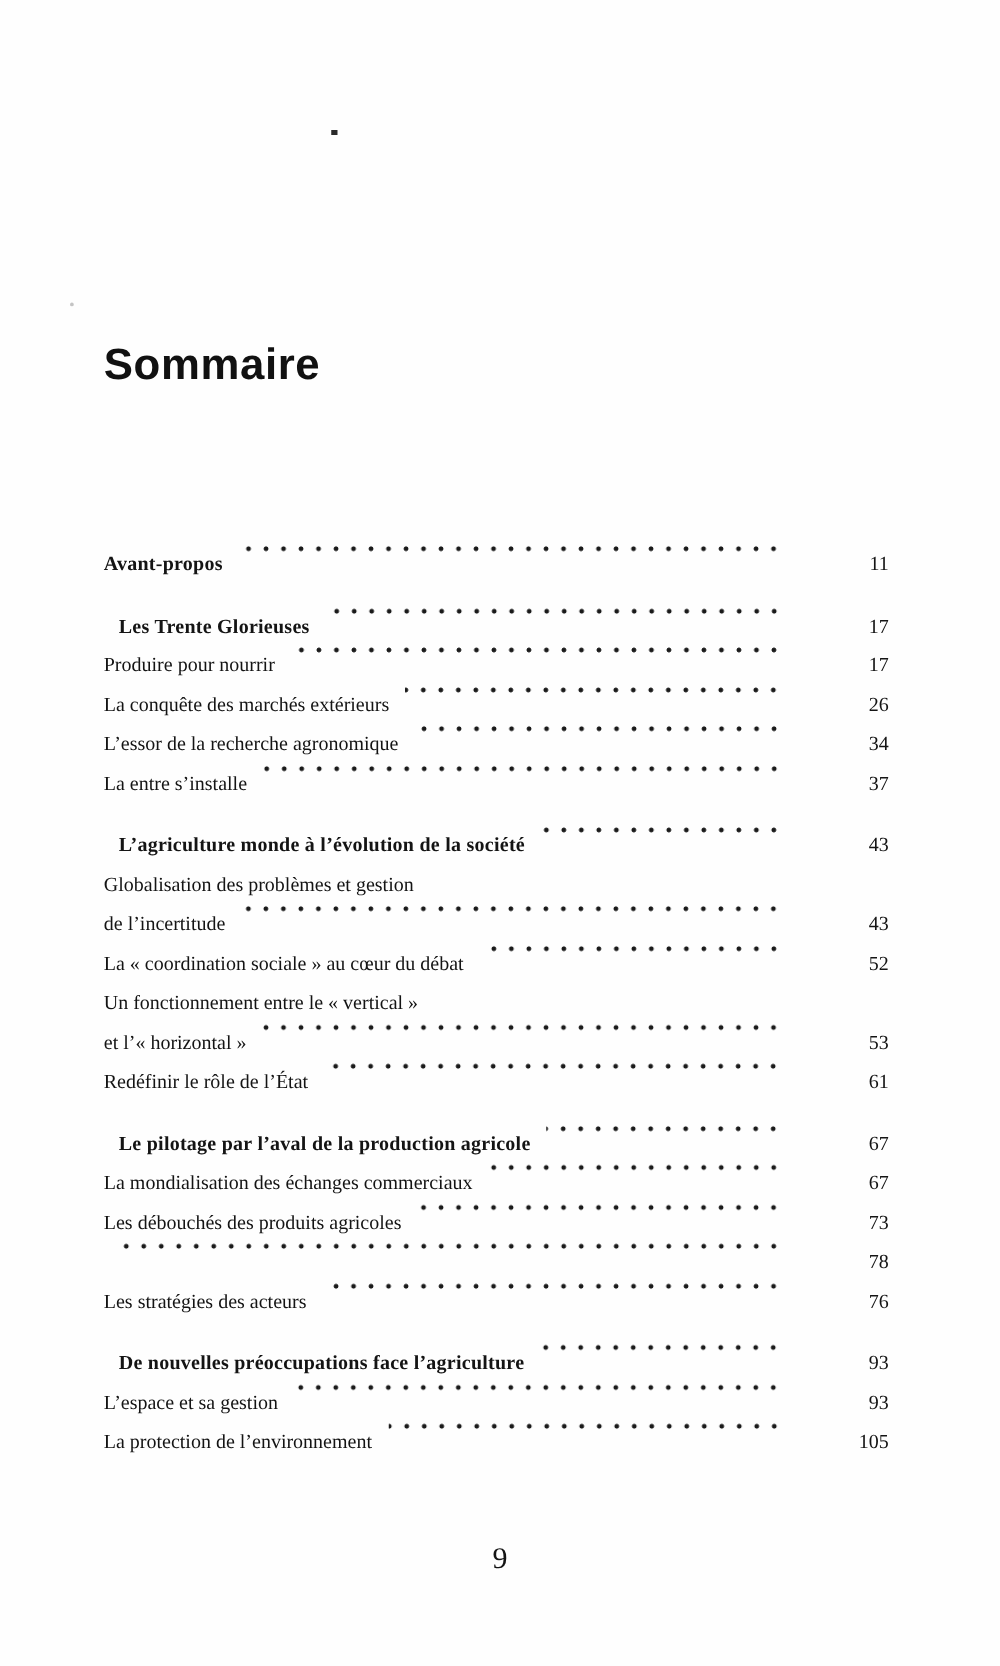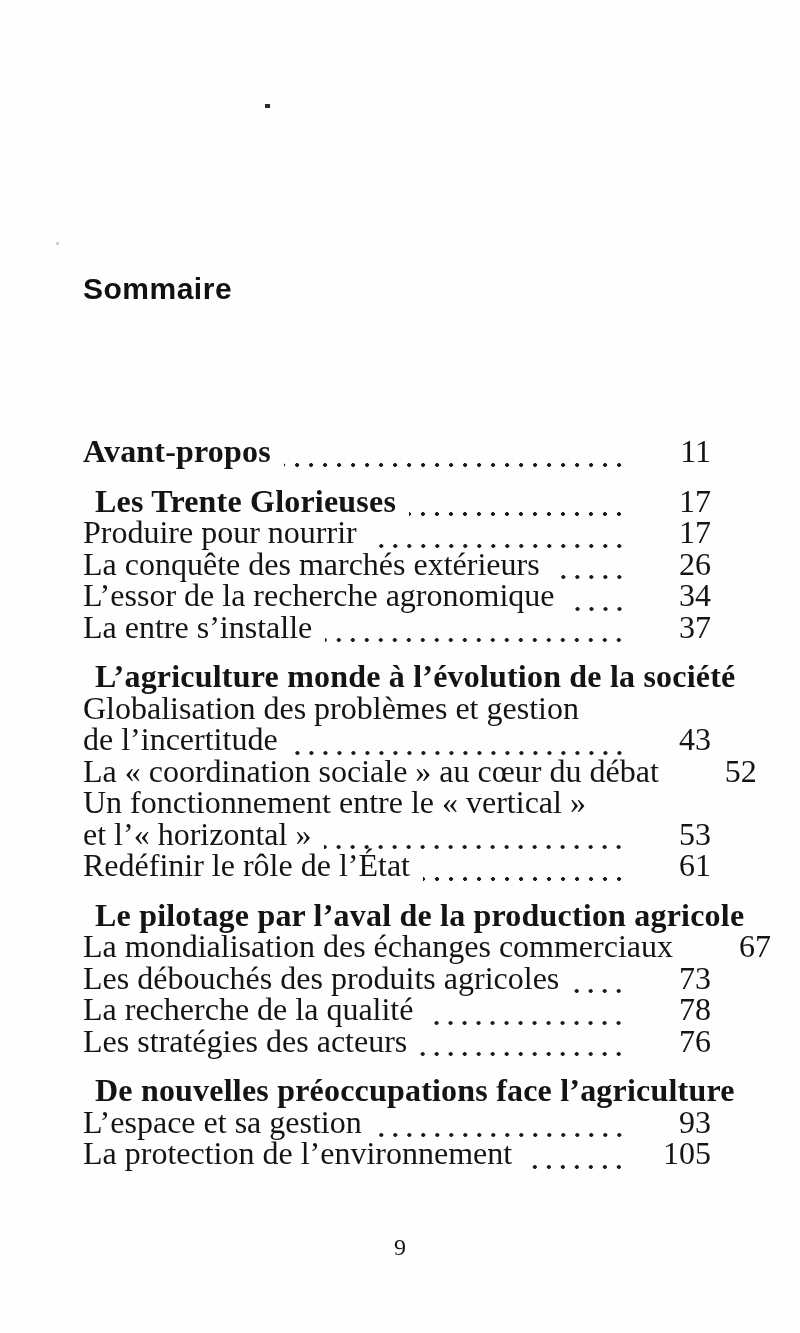--- a/index.html
+++ b/index.html
@@ -18,36 +18,36 @@
   .stray-1 { left: 265px; top: 104px; width: 5px; height: 4px; background: #2a2a2a; }
   .stray-2 { left: 56px; top: 242px; width: 3px; height: 3px; background: #c4c4c4; border-radius: 50%; }
 
   .title {
     position: absolute;
     left: 83px;
     top: 272px;
     margin: 0;
     font-family: "Liberation Sans", sans-serif;
     font-weight: bold;
-    font-size: 30px;
+    font-size: 35px;
     letter-spacing: 0.5px;
     color: #111;
   }
 
   .toc {
     position: absolute;
     left: 83px;
     top: 436px;
     width: 628px;
   }
   .row {
     display: flex;
-    align-items: flex-end;
+    align-items: flex-start;
     height: 31.5px;
-    font-size: 32px;
+    font-size: 16px;
     line-height: 31.5px;
     white-space: nowrap;
   }
   .row.sect { margin-top: 18px; margin-left: 12px; }
   .row.bold .label { font-weight: bold; letter-spacing: 0.2px; }
   .label { flex: 0 0 auto; }
   .leader {
     flex: 1 1 auto;
     min-width: 0;
     height: 6px;
@@ -168,21 +168,20 @@
       <span class="pageno">67</span>
     </div>
 
     <div class="row">
       <span class="label">Les débouchés des produits agricoles</span>
       <span class="leader"></span>
       <span class="pageno">73</span>
     </div>
 
     <div class="row">
-      <span class="label">La recherche de la qualité</span>
       <span class="leader"></span>
       <span class="pageno">78</span>
     </div>
 
     <div class="row">
       <span class="label">Les stratégies des acteurs</span>
       <span class="leader"></span>
       <span class="pageno">76</span>
     </div>
 

